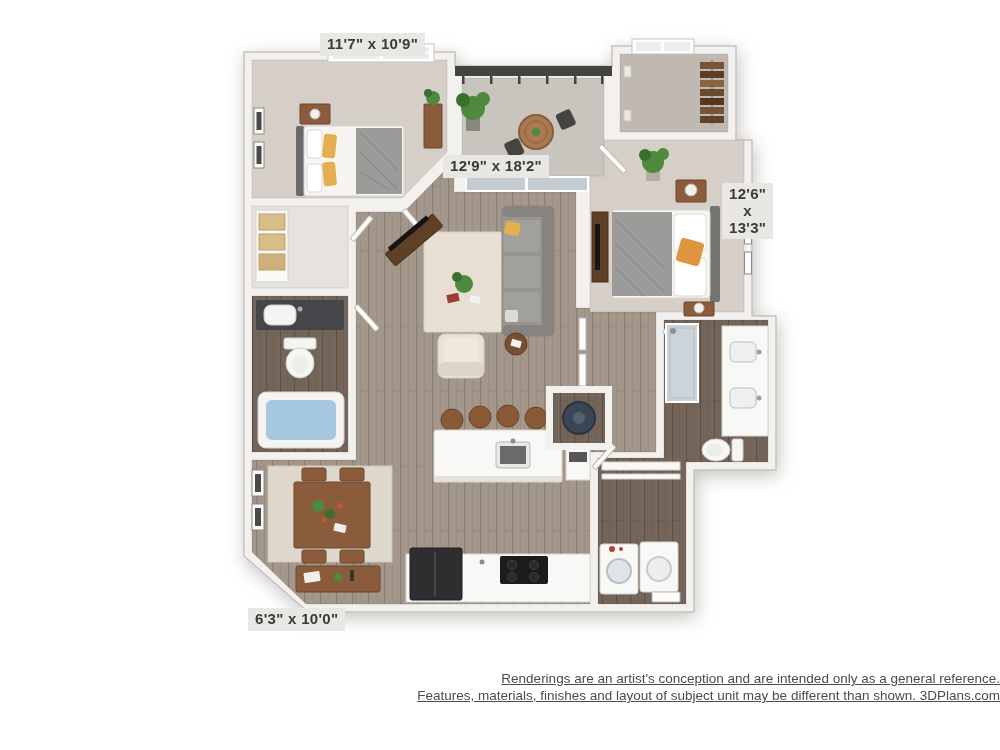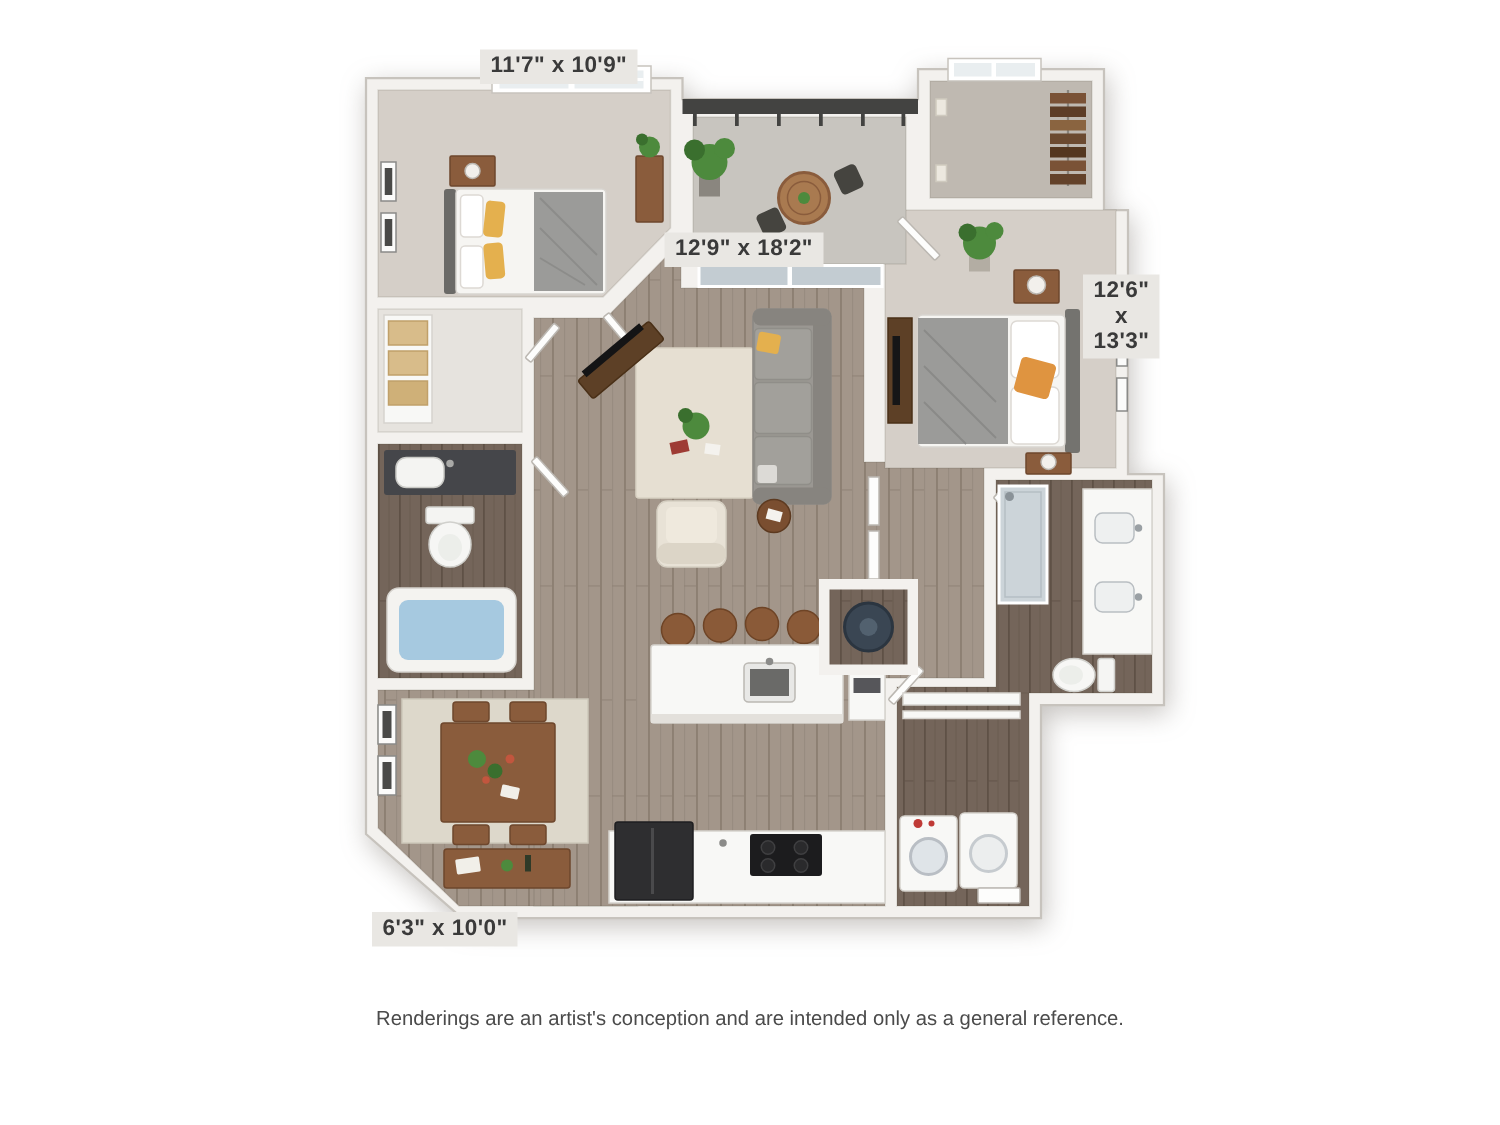--- a/index.html
+++ b/index.html
@@ -21,22 +21,22 @@
   .whitegoods{fill:#f8f8f6;stroke:#d6d3ce;stroke-width:1;}
   .woodfurn{fill:var(--wood_furn);stroke:var(--wood_furn_dark);stroke-width:1;}
   .frame{fill:#fbfbfa;stroke:#8a8a88;stroke-width:1;}
   .glasspane{fill:var(--glass);stroke:#ffffff;stroke-width:2;}
   .railing{fill:var(--railing);}
   .plantg{fill:var(--plant);} .plantd{fill:var(--plant_dark);}
   .dim-label{position:absolute;background:var(--label_bg);color:var(--label_text);
              font-weight:700;font-size:15px;line-height:1.12;padding:3px 7px;
              letter-spacing:.3px;white-space:nowrap;}
   .dim-label span{display:block;text-align:center;}
-  .footer{position:absolute;left:0;right:0;top:670px;text-align:center;
-          color:var(--footer_text);font-size:13.5px;line-height:17px;}
+  .footer{position:absolute;left:0;right:0;top:670px;text-align:right;
+          color:var(--footer_text);font-size:13.5px;line-height:17px;text-decoration:underline;}
 </style>
 </head>
 <body>
 
 <div class="stage">
 
   <svg class="plan-svg" width="1000" height="750" viewBox="0 0 1000 750">
     <defs>
       <pattern id="planks" width="16" height="140" patternUnits="userSpaceOnUse">
         <rect width="16" height="140" class="f-wood"></rect>
@@ -360,15 +360,16 @@
   <div class="dim-label" style="left:722px;top:183px;">
     <span>12'6"</span>
     <span>x</span>
     <span>13'3"</span>
   </div>
 
   <div class="dim-label" style="left:248px;top:608px;">6'3" x 10'0"</div>
 
   <div class="footer">
     <div>Renderings are an artist's conception and are intended only as a general reference.</div>
+    <div>Features, materials, finishes and layout of subject unit may be different than shown. 3DPlans.com</div>
   </div>
 
 </div>
 
 </body></html>

